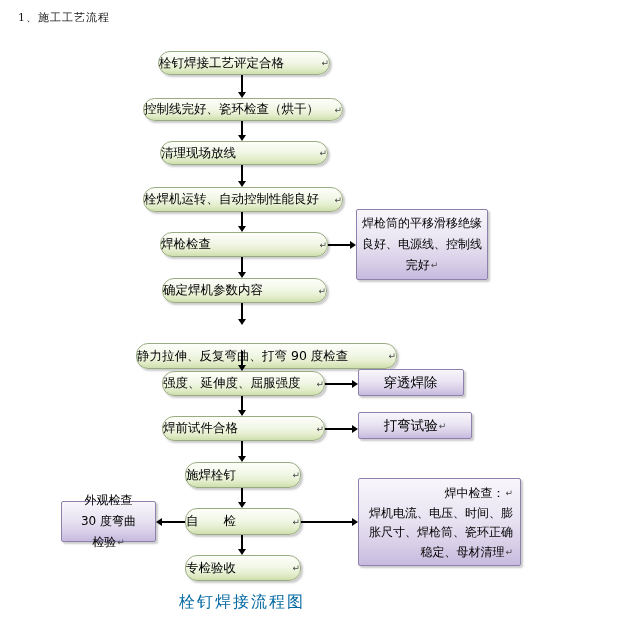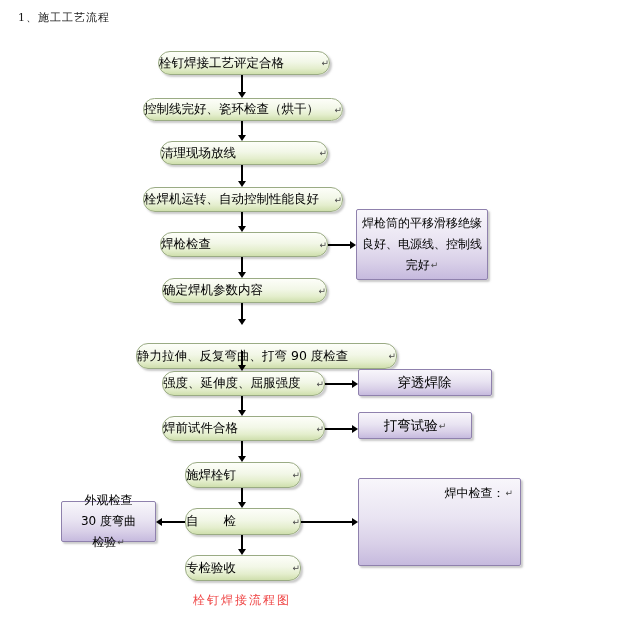--- a/index.html
+++ b/index.html
@@ -18,22 +18,22 @@
     font-size: 11px;
     color: #1a1a1a;
     letter-spacing: 1px;
     white-space: nowrap;
   }
   .caption {
     position: absolute;
     left: 112px; top: 592px; width: 260px;
     text-align: center;
     font-family: "DejaVu Serif", "Liberation Serif", serif;
-    font-size: 12px;
-    color: #ef4444;
+    font-size: 16px;
+    color: #0369a1;
     letter-spacing: 2px;
     white-space: nowrap;
   }
   .gbox {
     position: absolute;
     box-sizing: border-box;
     border: 1px solid #9aab84;
     border-radius: 12px;
     background: linear-gradient(to bottom, #fdfef9 0%, #f2f7e7 45%, #e4eecd 75%, #cfdfad 100%);
     box-shadow: 2px 2px 2px rgba(160,160,160,0.55);
@@ -173,39 +173,42 @@
     <span>专检验收</span>
       <span class="eol">↵</span>
   </div>
 
   <div class="pbox center-multi" style="left:356px; top:209px; width:132px; height:71px;">
     <div>
       <span>焊枪筒的平移滑移绝缘良好、电源线、控制线完好</span><span class="eol">↵</span>
     </div>
   </div>
 
-  <div class="pbox center-1line" style="left:358px; top:369px; width:134px; height:27px;">
+  <div class="pbox center-1line" style="left:358px; top:369px; width:106px; height:27px;">
     <span>穿透焊除</span>
       <span class="eol"></span>
   </div>
 
   <div class="pbox center-1line" style="left:358px; top:412px; width:114px; height:27px;">
     <span>打弯试验</span>
       <span class="eol">↵</span>
   </div>
 
   <div class="pbox center-multi" style="left:61px; top:501px; width:95px; height:41px; padding:2px 13px;">
     <div>
       <span>外观检查 30 度弯曲检验</span><span class="eol">↵</span>
     </div>
   </div>
 
   <div class="pbox left-multi" style="left:358px; top:478px; width:163px; height:88px;">
     <div>
       <span>焊中检查：</span><span class="eol">↵</span>
+    </div>
+    <div>
+      <span>焊机电流、电压、时间、膨胀尺寸、焊枪筒、瓷环正确稳定、母材清理</span><span class="eol">↵</span>
     </div>
   </div>
 
   <div class="va" style="top:75px;  height:17px;"></div>
   <div class="va" style="top:121px; height:14px;"></div>
   <div class="va" style="top:165px; height:16px;"></div>
   <div class="va" style="top:212px; height:14px;"></div>
   <div class="va" style="top:257px; height:15px;"></div>
   <div class="va" style="top:303px; height:16px;"></div>
   <div class="va" style="top:351px; height:14px;"></div>

